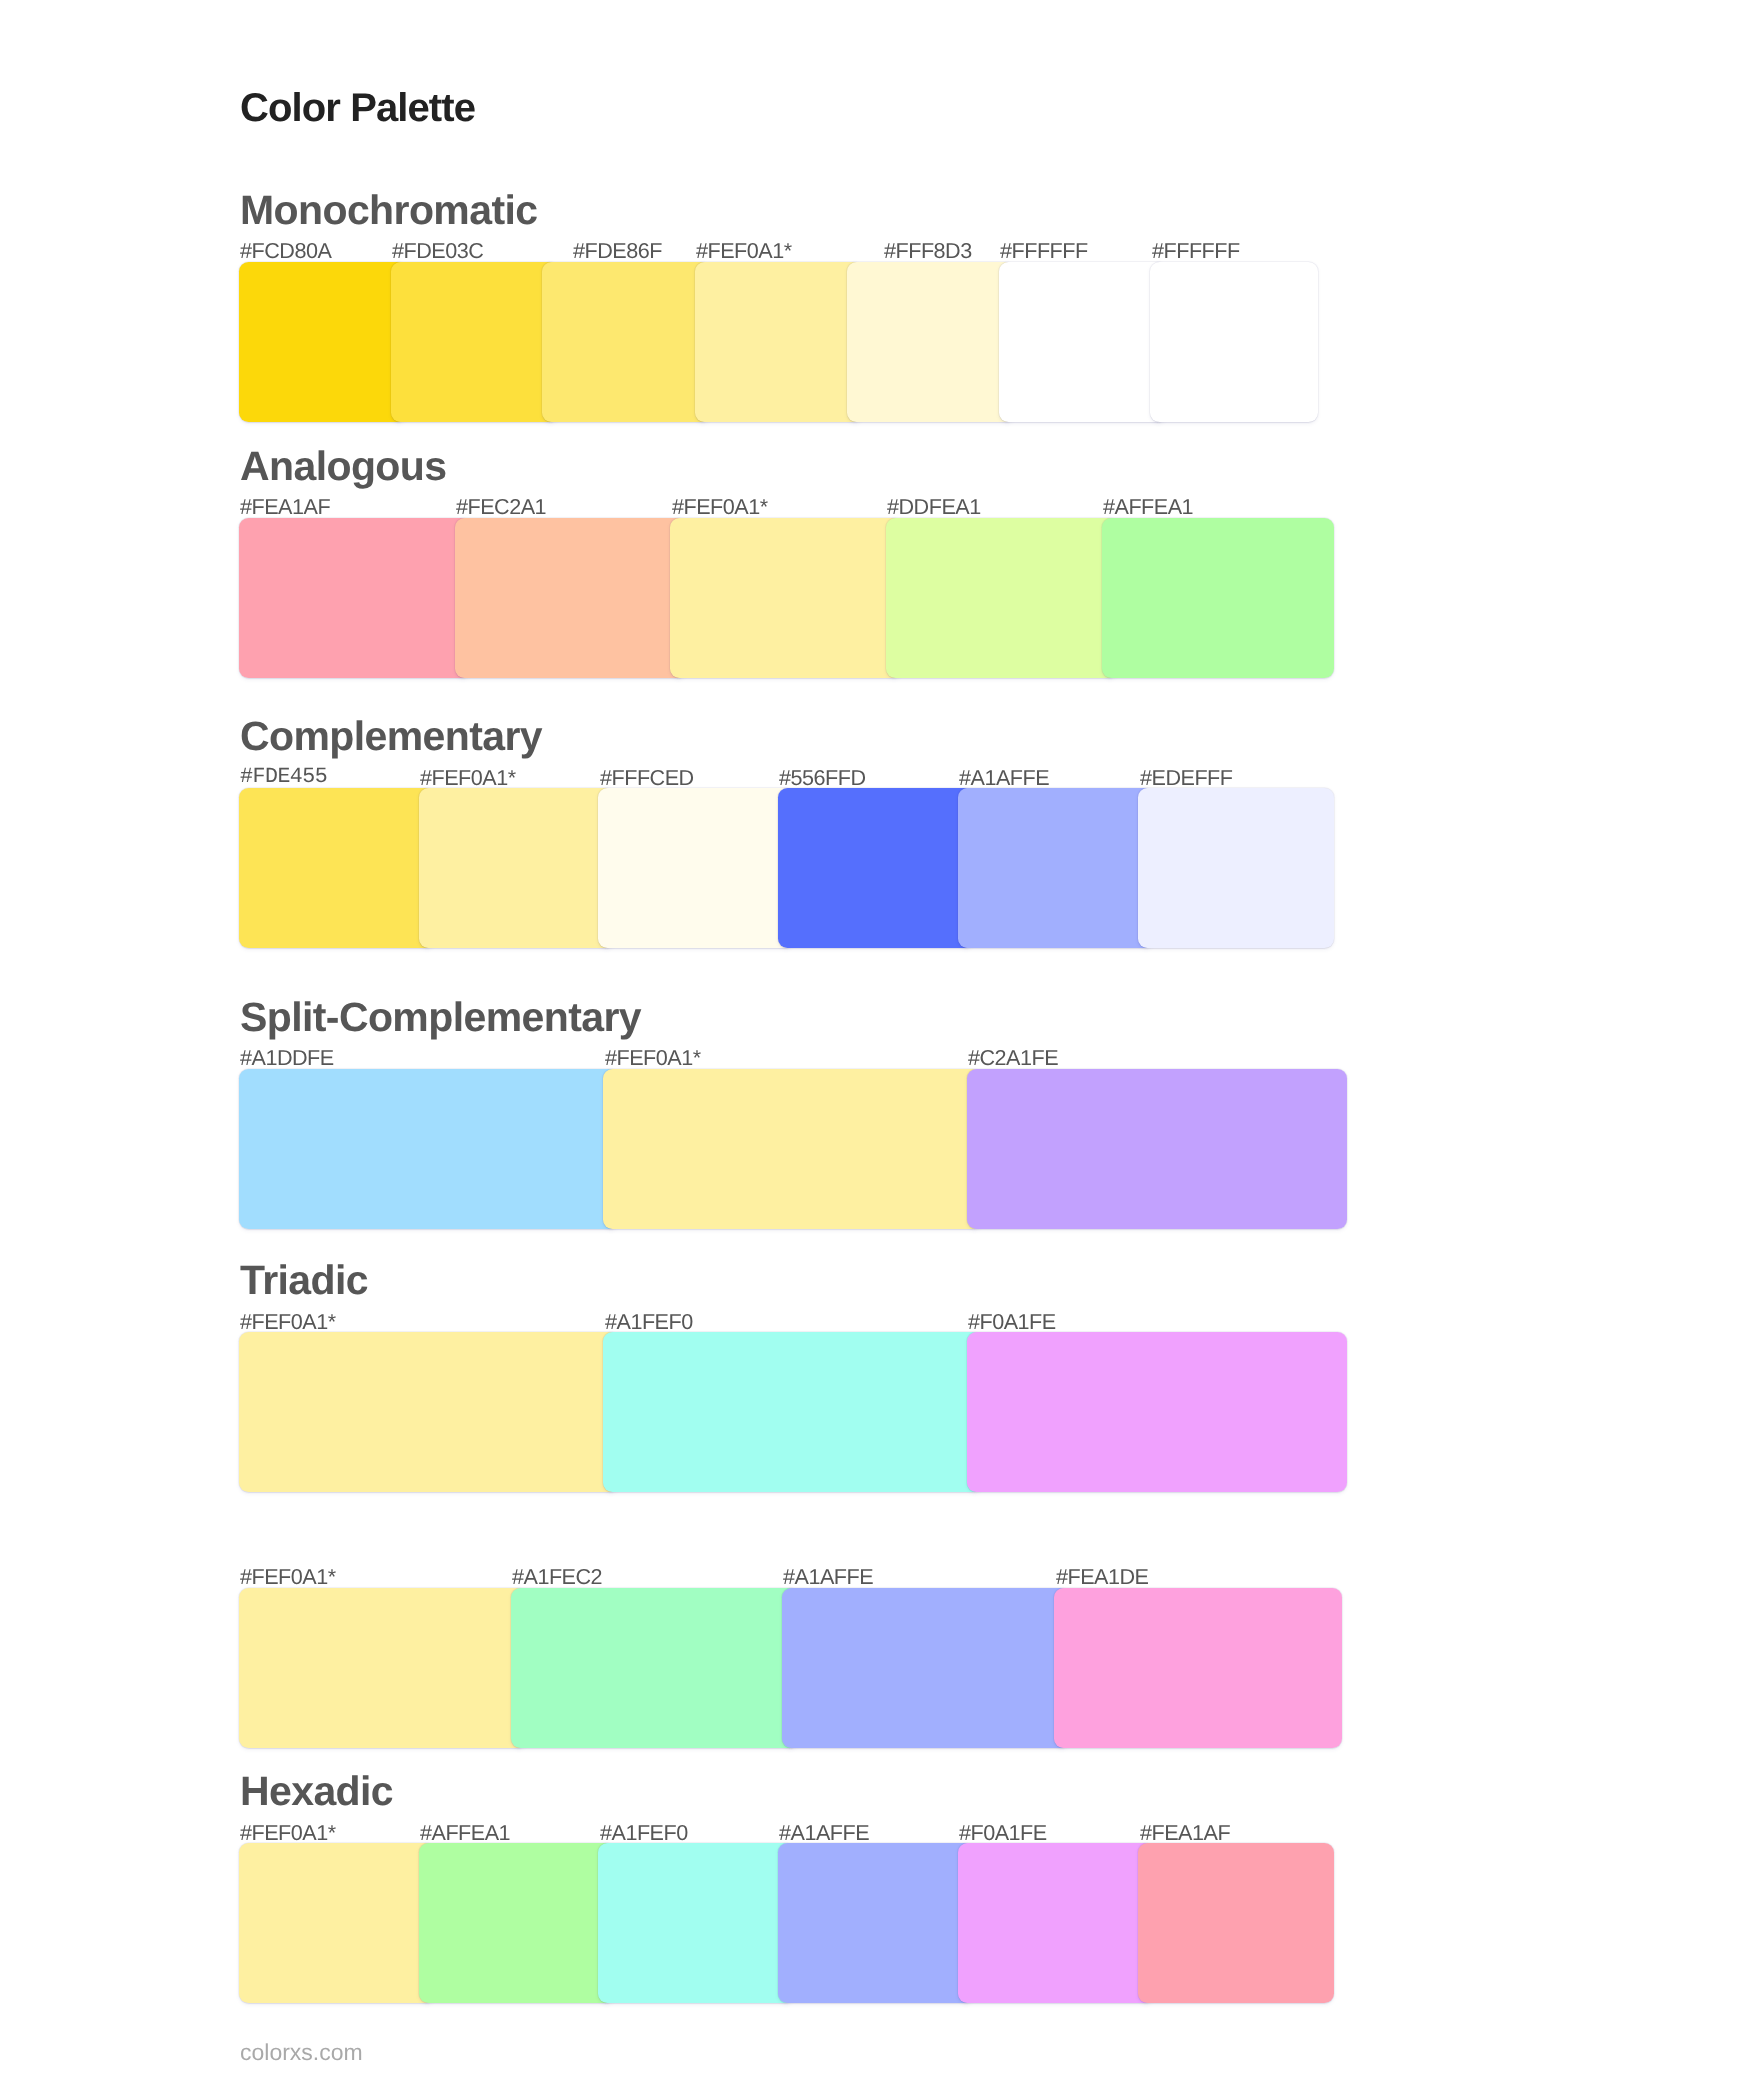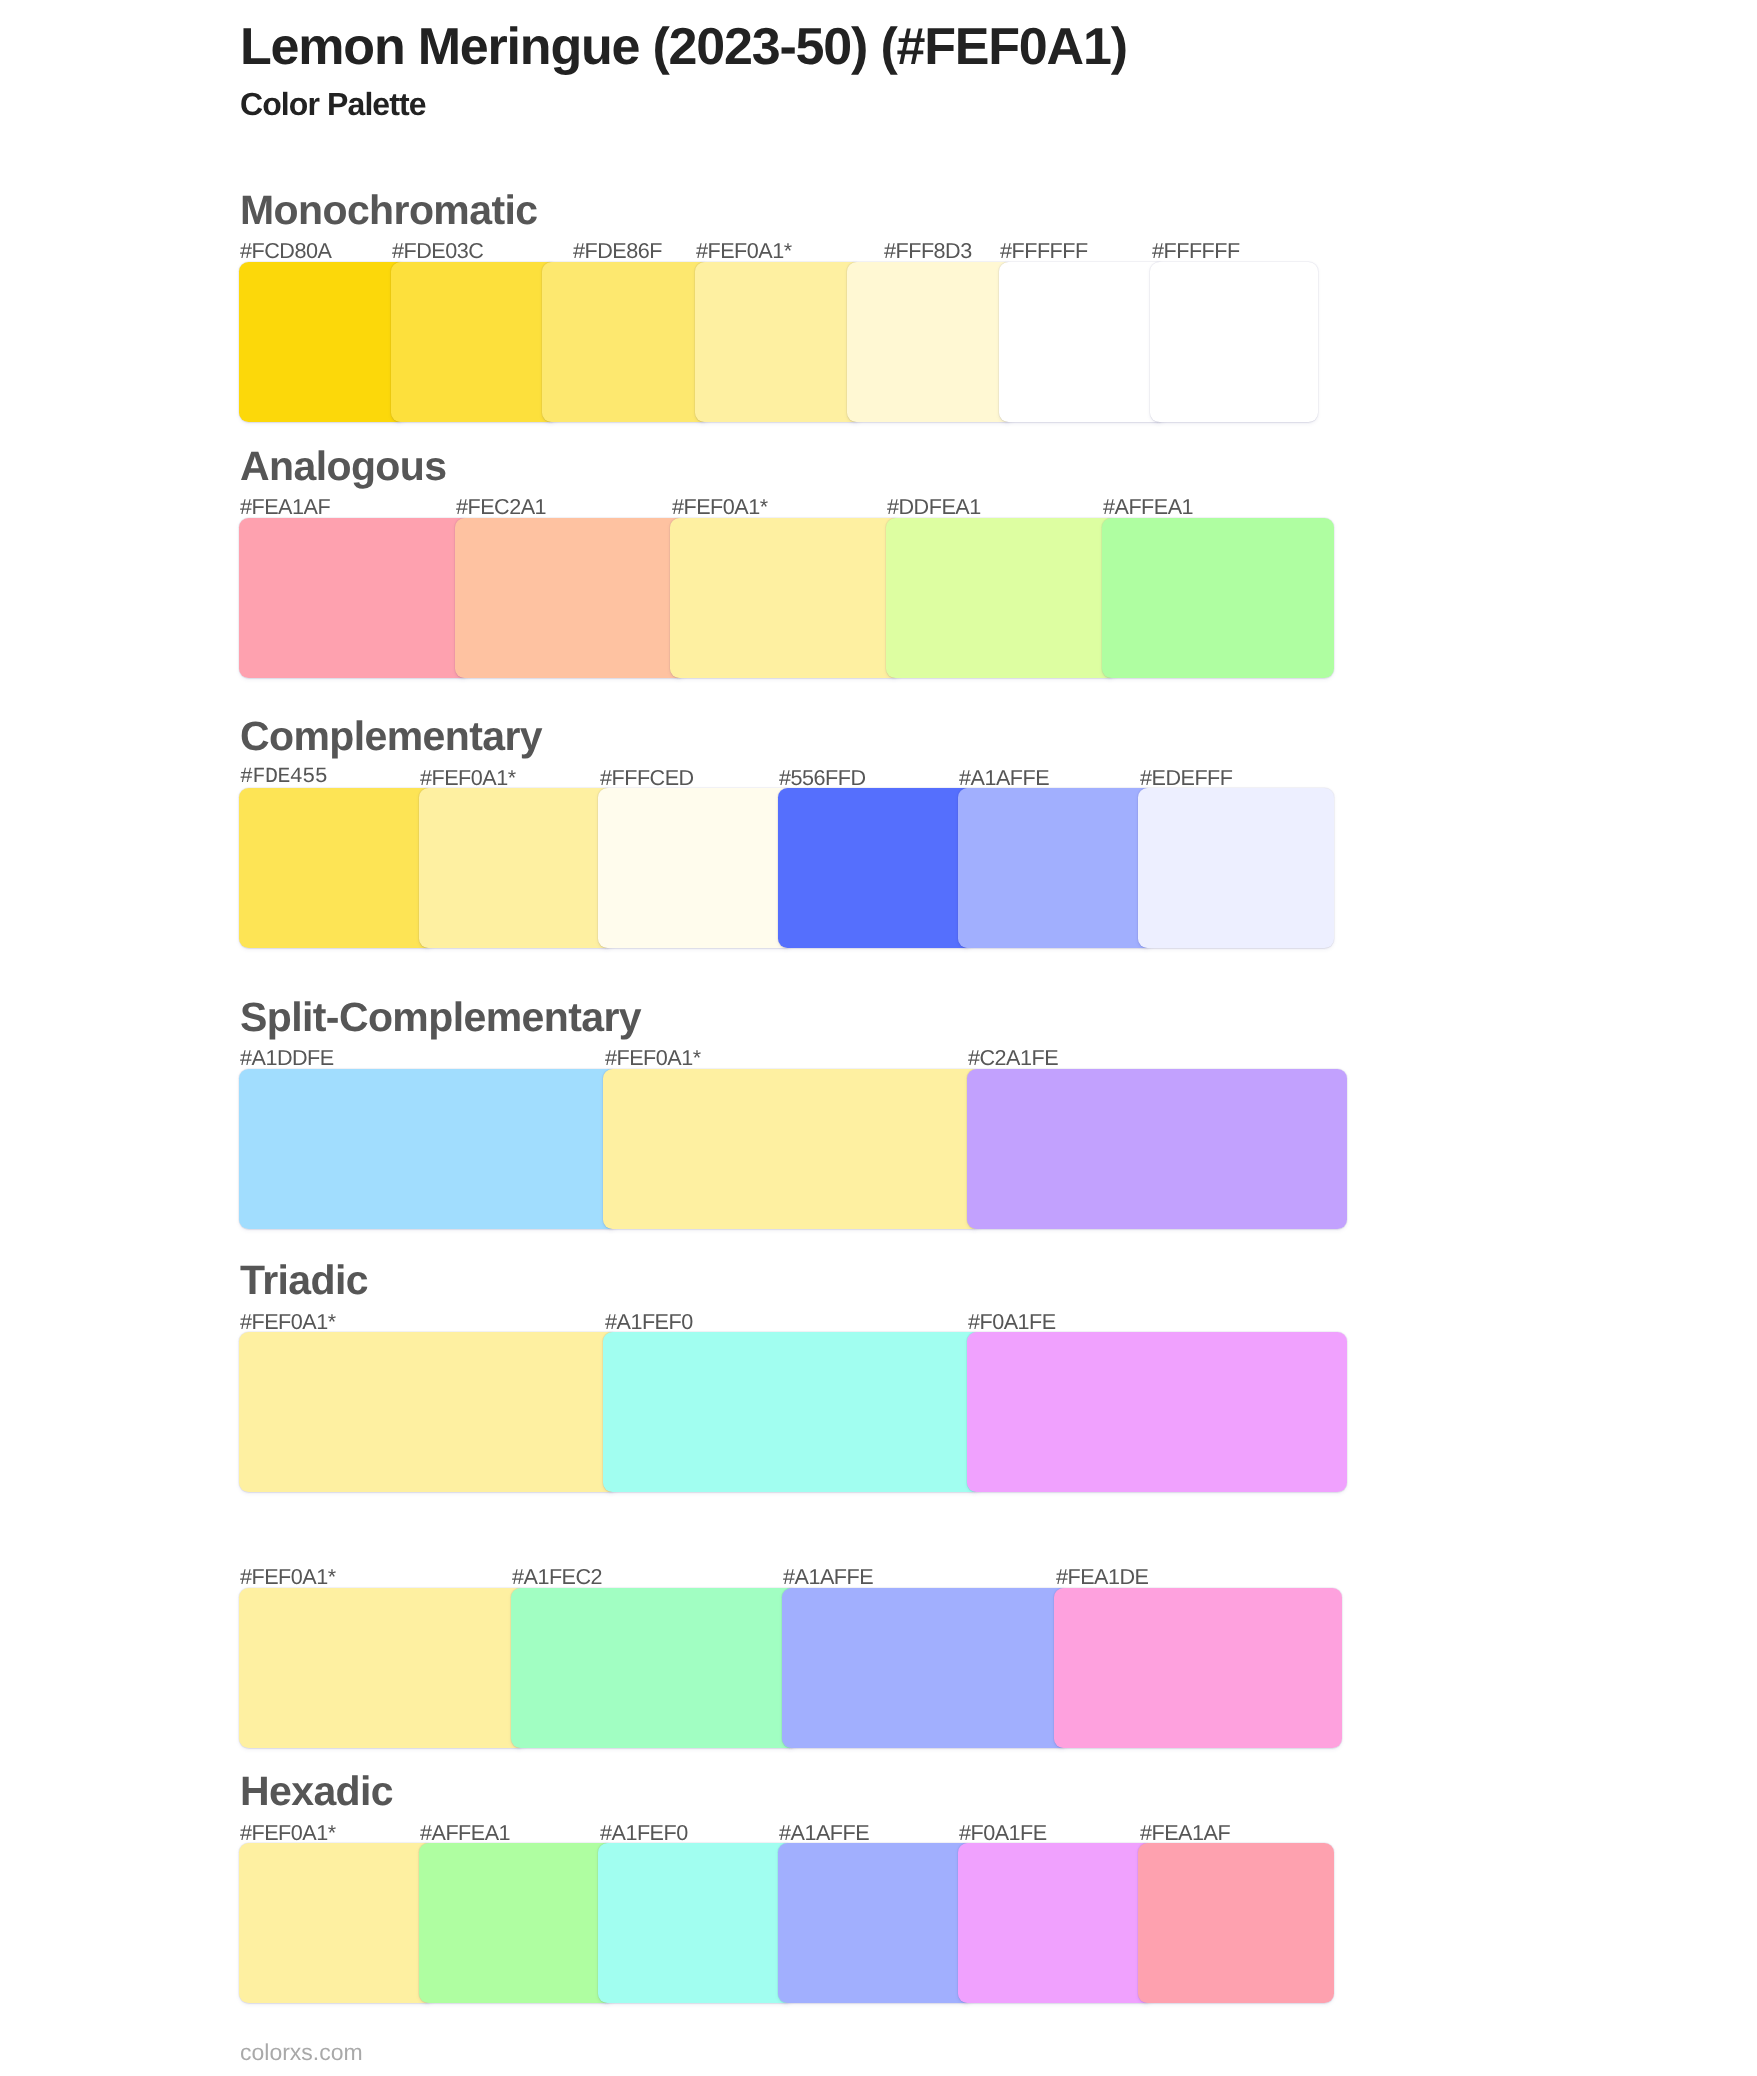--- a/index.html
+++ b/index.html
@@ -15,21 +15,21 @@
   #page { position:relative; width:1757px; height:2077px; }
 
   .title-main {
     position:absolute; left:240px; top:21px;
     font-size:52px; font-weight:700; color:#222222;
     letter-spacing:-1.2px;
     white-space:nowrap; line-height:1;
   }
   .title-sub {
     position:absolute; left:240px; top:88px;
-    font-size:32px; font-weight:700; color:#222222;
+    font-size:40px; font-weight:700; color:#222222;
     letter-spacing:-0.9px;
     white-space:nowrap; line-height:1;
   }
 
   .section { position:absolute; left:0; top:0; width:1757px; }
   .sec-title {
     position:absolute; left:240px;
     font-size:41px; font-weight:700; color:#565656;
     letter-spacing:-0.6px;
     white-space:nowrap; line-height:1;
@@ -48,21 +48,20 @@
   .footer {
     position:absolute; left:240px; top:2041px;
     font-size:23px; color:#a9a9a9; white-space:nowrap; line-height:1;
   }
 </style>
 </head>
 <body>
 
 <div id="page">
 
-  <div class="title-main">Lemon Meringue (2023-50) (#FEF0A1)</div>
   <div class="title-sub">Color Palette</div>
 
   <div class="section">
     <div class="sec-title" style="top: 190px;">Monochromatic</div>
     <div class="sw-labels">
         <div class="sw-label" style="left: 240px; top: 240px;">#FCD80A</div>
         <div class="sw-label" style="left: 392px; top: 240px;">#FDE03C</div>
         <div class="sw-label" style="left: 573px; top: 240px;">#FDE86F</div>
         <div class="sw-label" style="left: 696px; top: 240px;">#FEF0A1*</div>
         <div class="sw-label" style="left: 848px; top: 240px; margin-left: 36px;">#FFF8D3</div>

